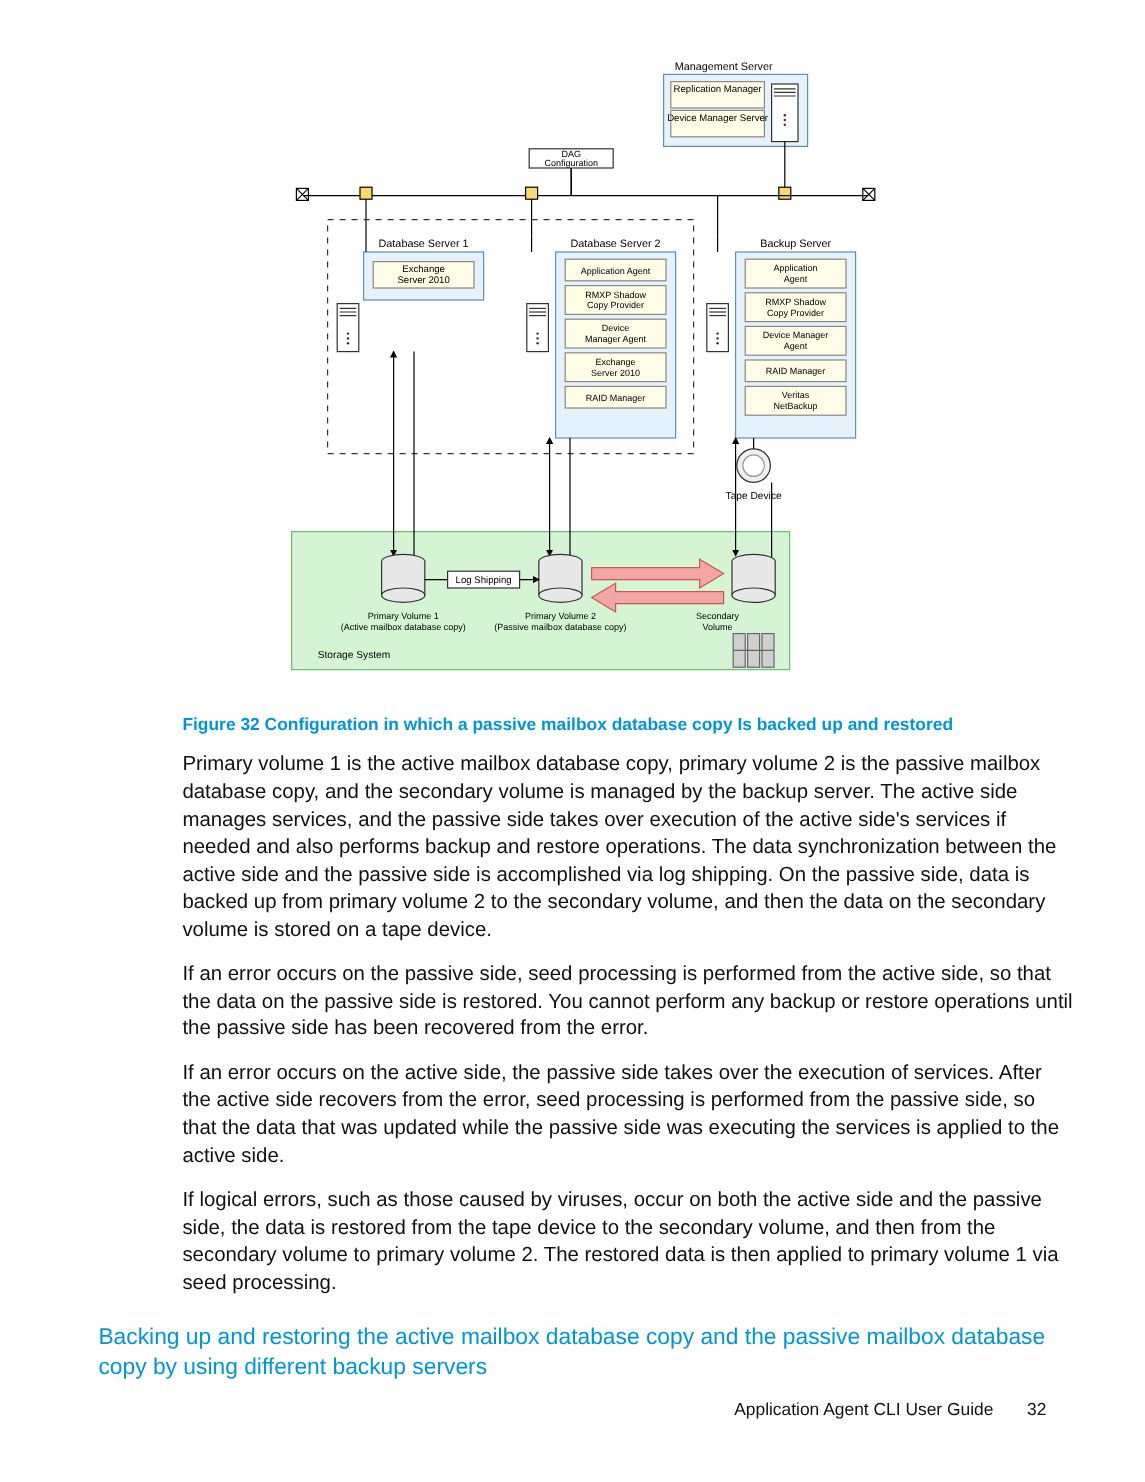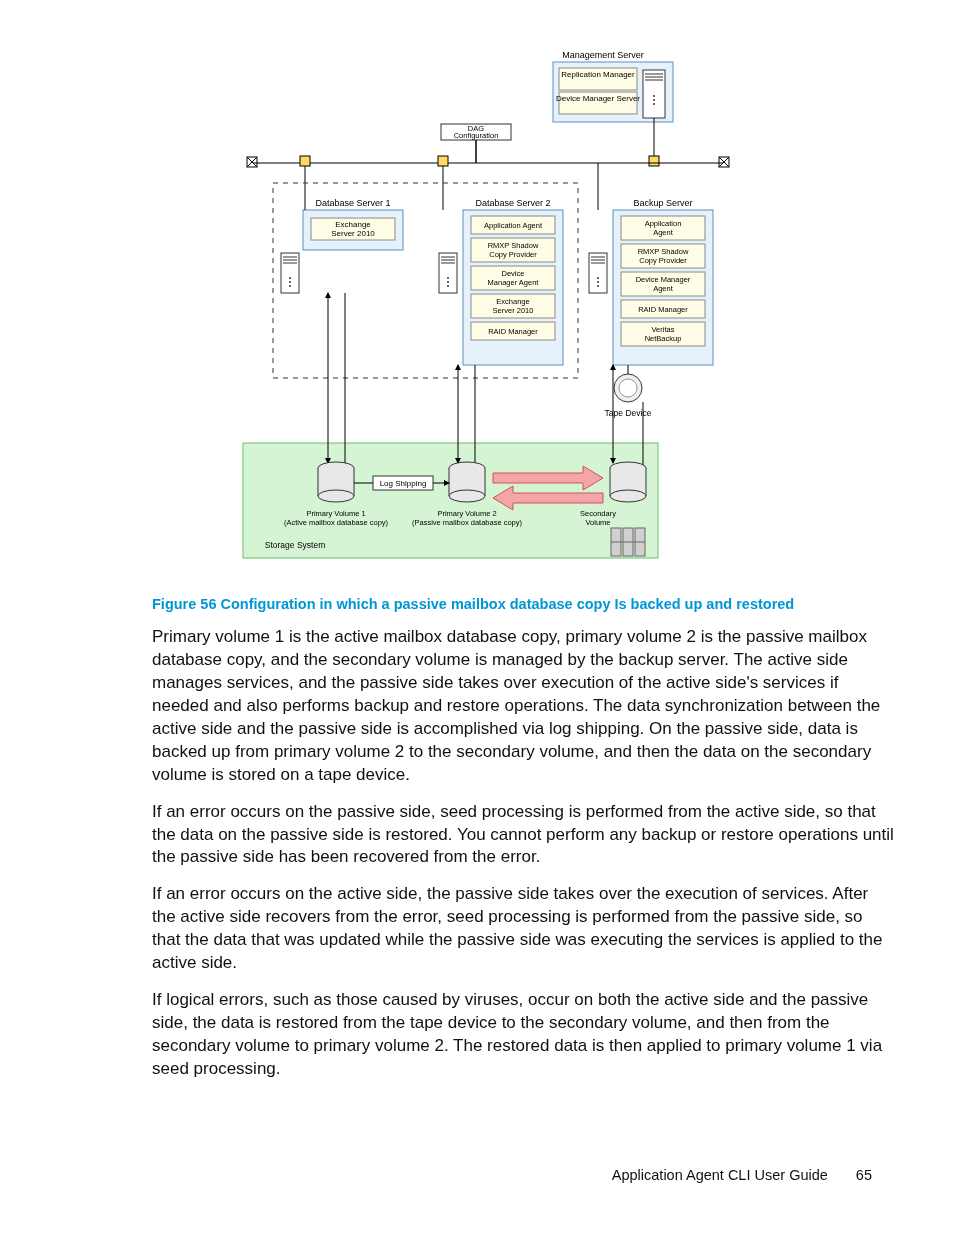--- a/index.html
+++ b/index.html
@@ -234,27 +234,28 @@
 
   <g>
     <rect x="378" y="480" width="10" height="28" fill="#d0d0d0" stroke="#666"></rect>
     <rect x="390" y="480" width="10" height="28" fill="#d0d0d0" stroke="#666"></rect>
     <rect x="402" y="480" width="10" height="28" fill="#d0d0d0" stroke="#666"></rect>
     <line x1="378" y1="494" x2="412" y2="494" stroke="#666"></line>
   </g>
 </svg>
 </div>
 
-<p class="fig-caption">Figure 56 Configuration in which a passive mailbox database copy Is backed up and restored</p>
+<p class="fig-caption">Figure 32 Configuration in which a passive mailbox database copy Is backed up and restored</p>
 
 <p class="body-text">Primary volume 1 is the active mailbox database copy, primary volume 2 is the passive mailbox database copy, and the secondary volume is managed by the backup server. The active side manages services, and the passive side takes over execution of the active side's services if needed and also performs backup and restore operations. The data synchronization between the active side and the passive side is accomplished via log shipping. On the passive side, data is backed up from primary volume 2 to the secondary volume, and then the data on the secondary volume is stored on a tape device.</p>
 <p class="body-text">If an error occurs on the passive side, seed processing is performed from the active side, so that the data on the passive side is restored. You cannot perform any backup or restore operations until the passive side has been recovered from the error.</p>
 <p class="body-text">If an error occurs on the active side, the passive side takes over the execution of services. After the active side recovers from the error, seed processing is performed from the passive side, so that the data that was updated while the passive side was executing the services is applied to the active side.</p>
 <p class="body-text">If logical errors, such as those caused by viruses, occur on both the active side and the passive side, the data is restored from the tape device to the secondary volume, and then from the secondary volume to primary volume 2. The restored data is then applied to primary volume 1 via seed processing.</p>
 
+<h2 class="section-heading">Backing up and restoring the active mailbox database copy and the passive mailbox database copy by using different backup servers</h2>
 
 
 </div>
 
 <div class="footer">
   <span>Application Agent CLI User Guide</span>
-  <span class="pn">65</span>
+  <span class="pn">32</span>
 </div>
 
 </body></html>

